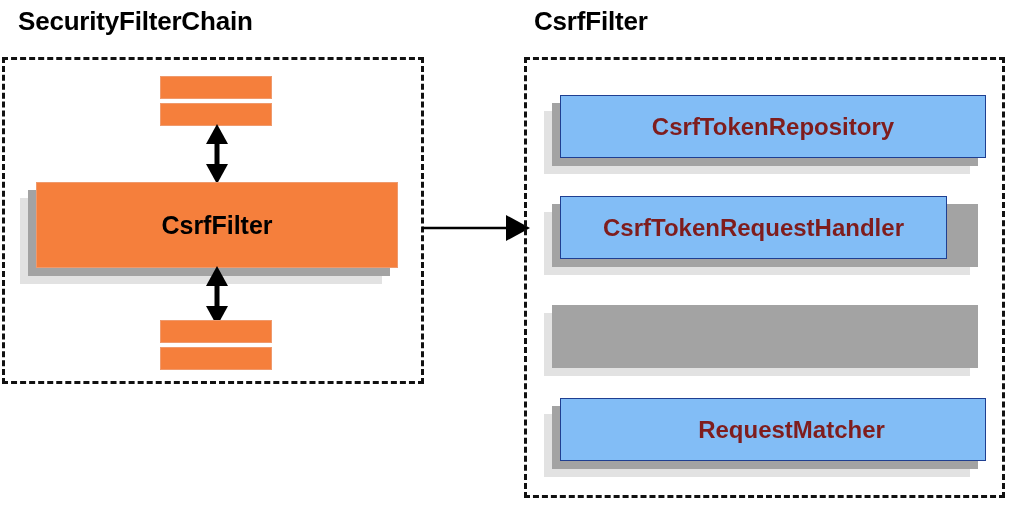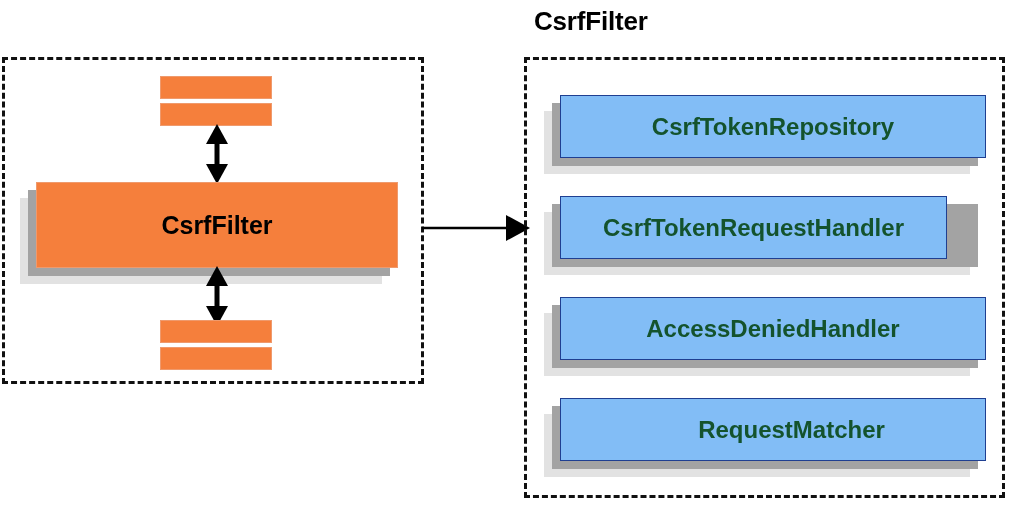--- a/index.html
+++ b/index.html
@@ -71,37 +71,38 @@
 
   
   .box-blue {
     position: absolute;
     background: #82bdf6;
     border: 1.5px solid #1f3f91;
     box-sizing: border-box;
     display: flex;
     align-items: center;
     justify-content: center;
-    color: #14532d;
+    color: #7f1d1d;
     font-size: 24px;
     font-weight: bold;
     white-space: nowrap;
   }
 
   
   .arrow-svg {
     position: absolute;
     overflow: visible;
   }
 </style>
 </head>
 <body>
 
 <div id="canvas">
 
+  <div id="title-left" class="panel-title">SecurityFilterChain</div>
 
   <div id="title-right" class="panel-title">CsrfFilter</div>
 
   <div id="panel-left" class="panel"></div>
 
   <div class="bar-orange" style="left:160px; top:76px; width:112px; height:23px;"></div>
   <div class="bar-orange" style="left:160px; top:103px; width:112px; height:23px;"></div>
 
   <svg class="arrow-svg" style="left:202px; top:124px;" width="30" height="60" viewBox="0 0 30 60">
     <line x1="15" y1="9" x2="15" y2="51" stroke="#000000" stroke-width="5"></line>
@@ -132,19 +133,18 @@
   <div class="shadow-far" style="left:544px; top:111px; width:426px; height:63px;"></div>
   <div class="shadow-near" style="left:552px; top:103px; width:426px; height:63px;"></div>
   <div class="box-blue" style="left:560px; top:95px; width:426px; height:63px;">CsrfTokenRepository</div>
 
   <div class="shadow-far" style="left:544px; top:212px; width:426px; height:63px;"></div>
   <div class="shadow-near" style="left:552px; top:204px; width:426px; height:63px;"></div>
   <div class="box-blue" style="left:560px; top:196px; width:387px; height:63px;">CsrfTokenRequestHandler</div>
 
   <div class="shadow-far" style="left:544px; top:313px; width:426px; height:63px;"></div>
   <div class="shadow-near" style="left:552px; top:305px; width:426px; height:63px;"></div>
-  <div class="box-blue" style="left:560px; top:297px; width:426px; height:63px;">AccessDeniedHandler</div>
 
   <div class="shadow-far" style="left:544px; top:414px; width:426px; height:63px;"></div>
   <div class="shadow-near" style="left:552px; top:406px; width:426px; height:63px;"></div>
   <div class="box-blue" style="left:560px; top:398px; width:426px; height:63px;padding-left:37px;">RequestMatcher</div>
 
 </div>
 
 </body></html>

